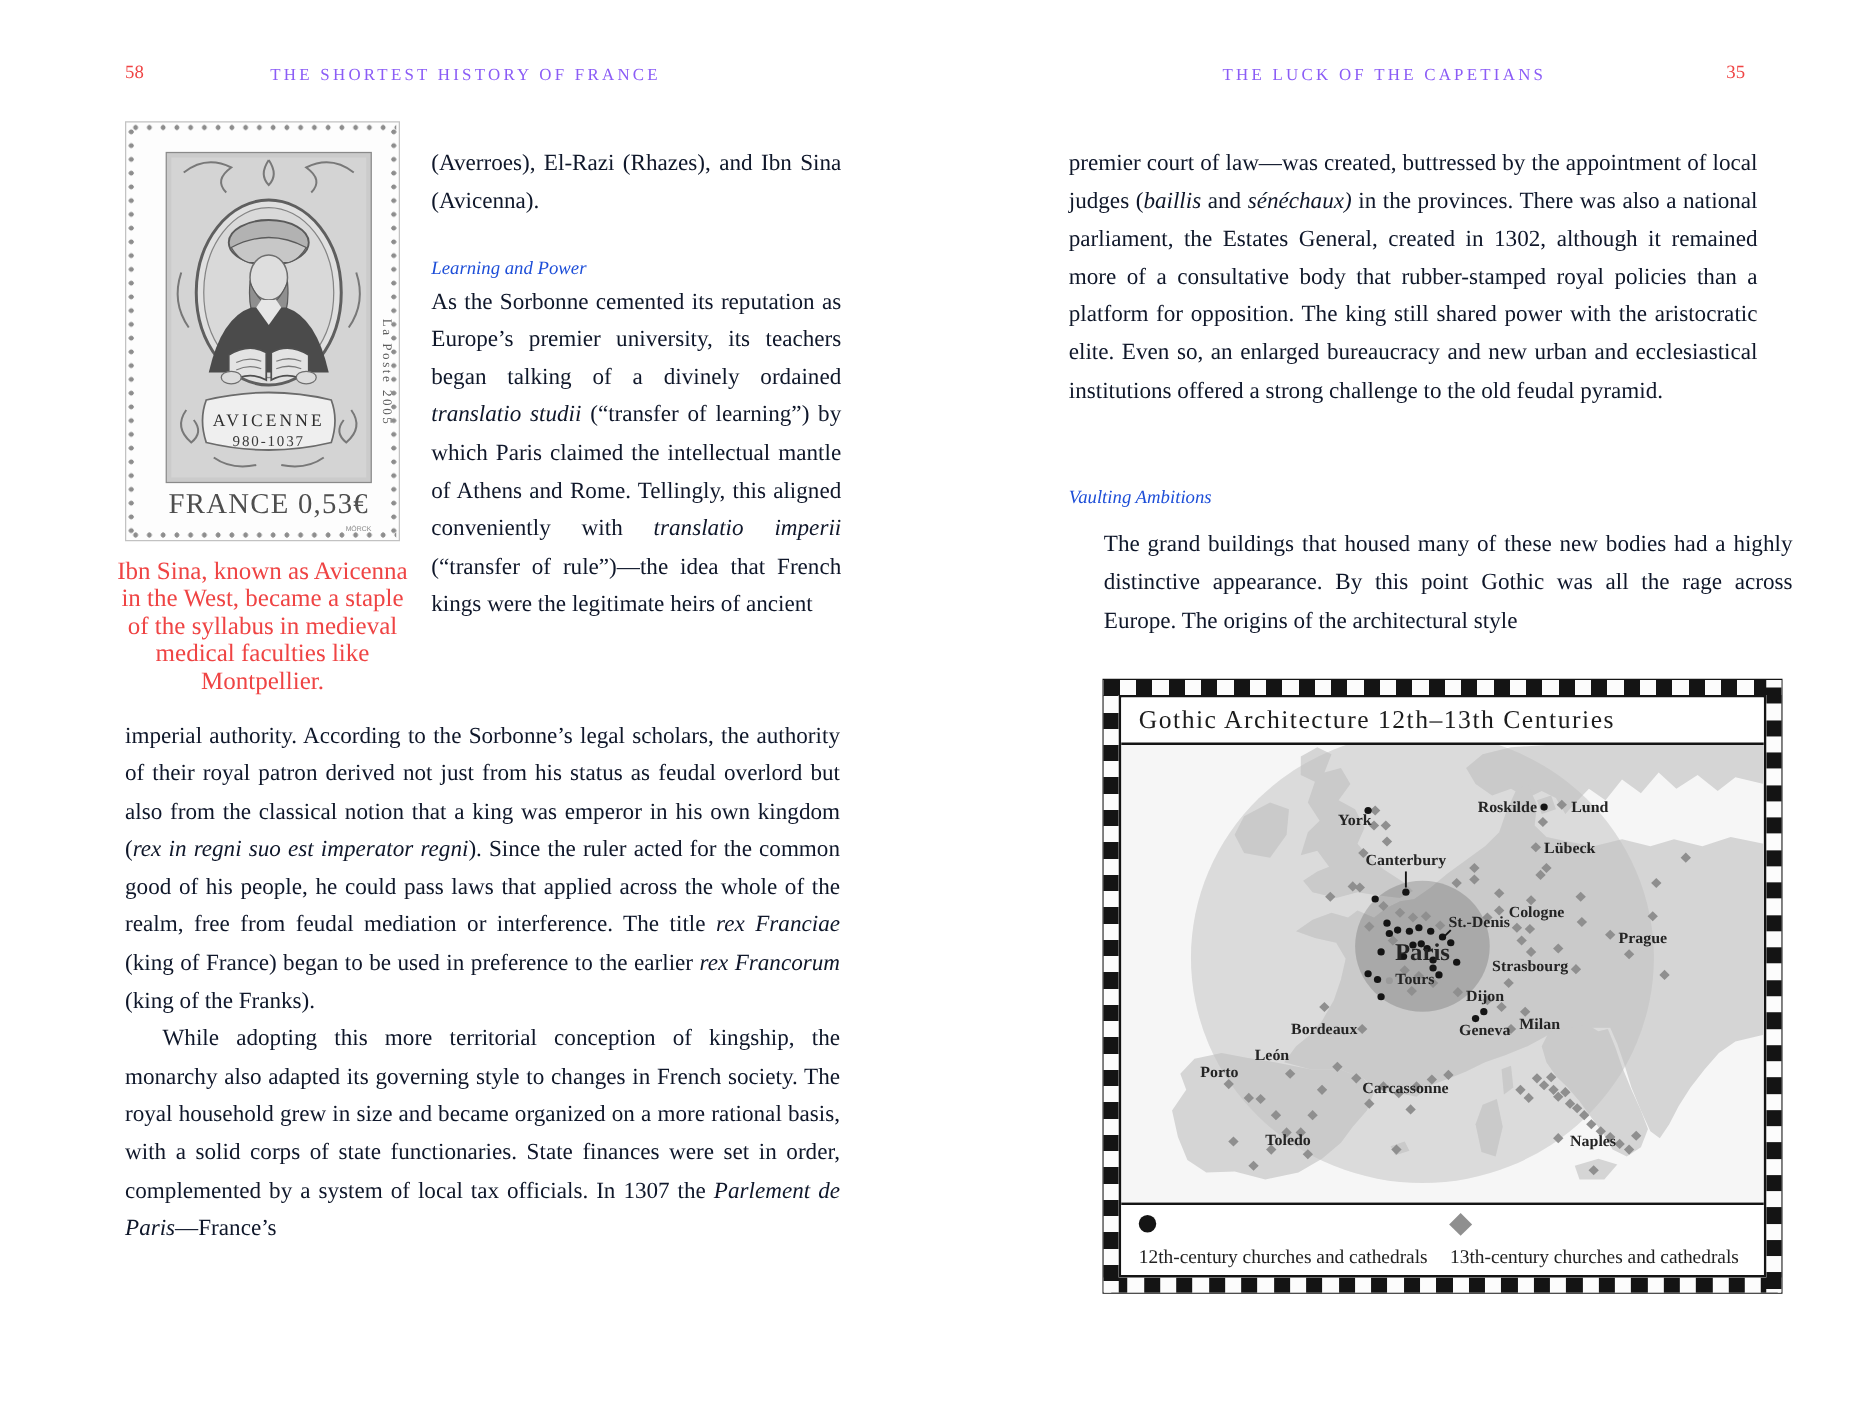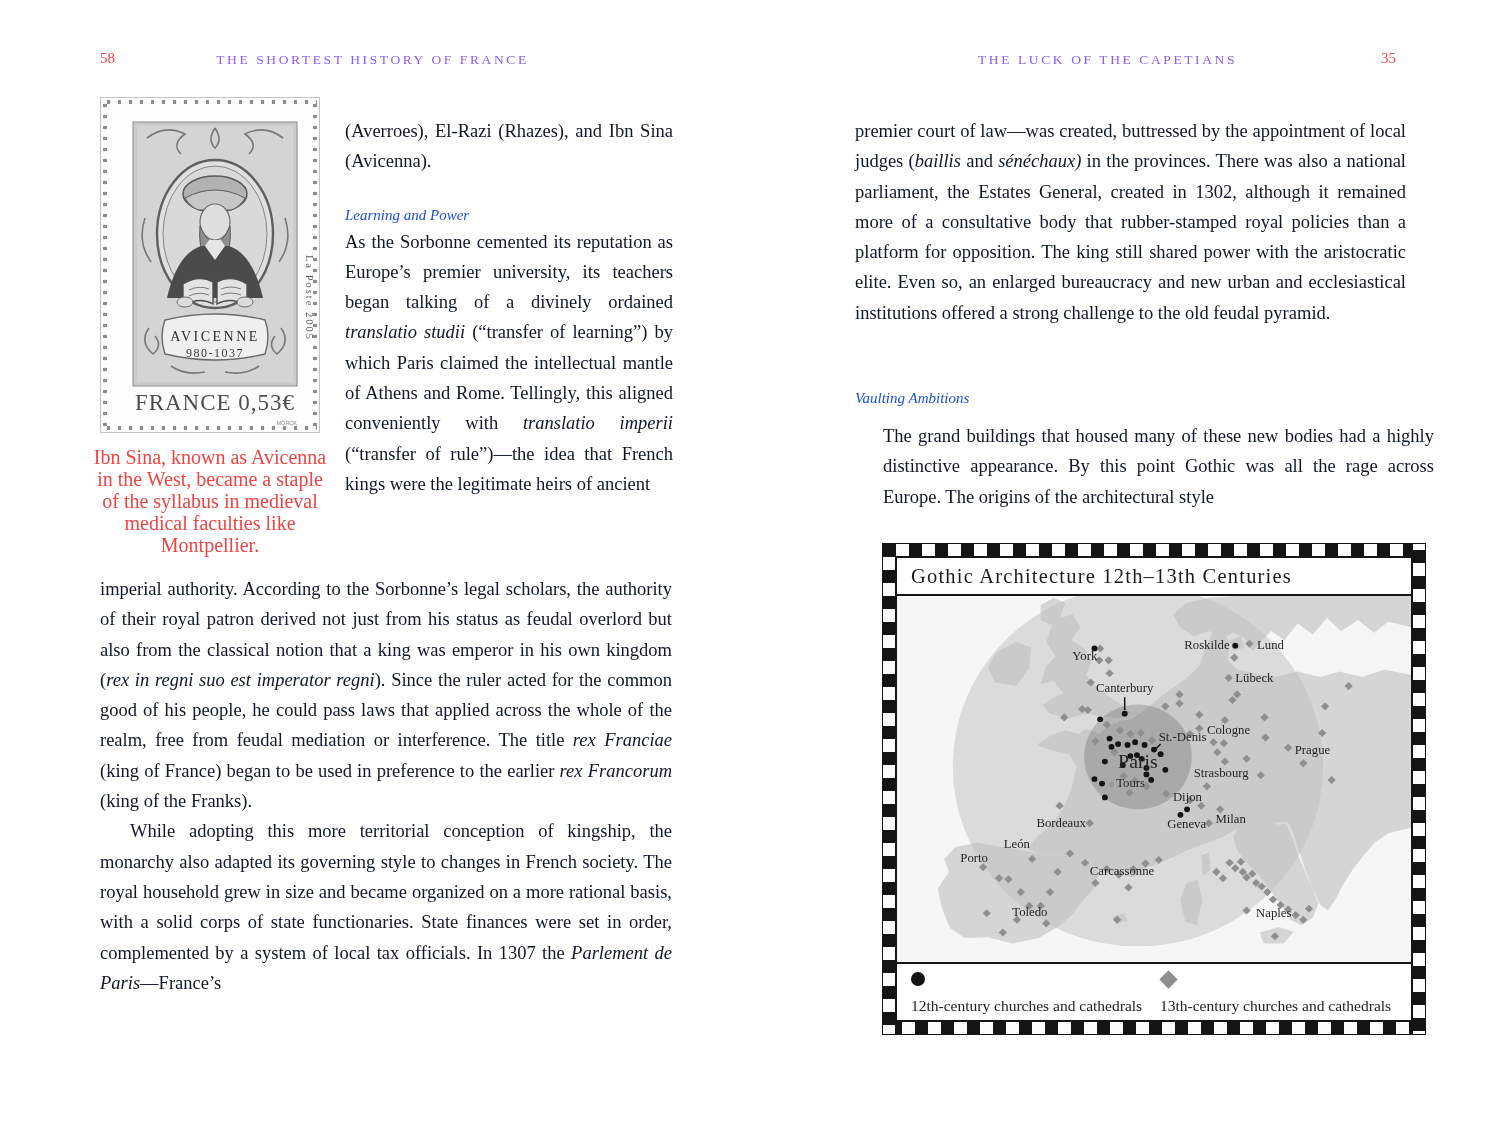--- a/index.html
+++ b/index.html
@@ -45,21 +45,21 @@
   .cb.left,.cb.right{top:0;bottom:0;width:12px;background:repeating-linear-gradient(180deg,#141414 0 13px,#fcfcfc 13px 26px);}
   .cb.left{left:0;}.cb.right{right:0;background-position:0 6px;}
   .map-inner{
     position:absolute;left:12px;top:12px;right:12px;bottom:12px;
     border:2px solid #141414;display:flex;flex-direction:column;background:#fff;
   }
   .map-title-bar{
     border-bottom:2px solid #141414;padding:7px 14px 6px 14px;
     font-size:20.5px;letter-spacing:1.2px;color:#1c1c1c;background:#fff;flex:0 0 auto;
   }
-  .map-canvas{flex:1 1 auto;position:relative;overflow:hidden;}
+  .map-canvas{flex:1 1 auto;position:relative;overflow:hidden;font-weight:bold;}
   .map-canvas svg{position:absolute;left:0;top:0;width:100%;height:100%;}
   .map-legend{
     flex:0 0 auto;border-top:2px solid #141414;display:flex;align-items:center;
     padding:5px 14px;gap:12px;background:#fff;
   }
   .legend-item{display:flex;align-items:flex-start;gap:10px;width:255px;flex-direction:column;}
   .legend-item .txt{font-size:15.5px;line-height:19px;color:#222;}
   .lm{flex:0 0 auto;margin-top:3px;}
   .lm.dot{width:14px;height:14px;border-radius:50%;background:#141414;}
   .lm.diamond{width:13px;height:13px;background:#8f8f8f;transform:rotate(45deg);margin-left:2px;margin-right:2px;}

